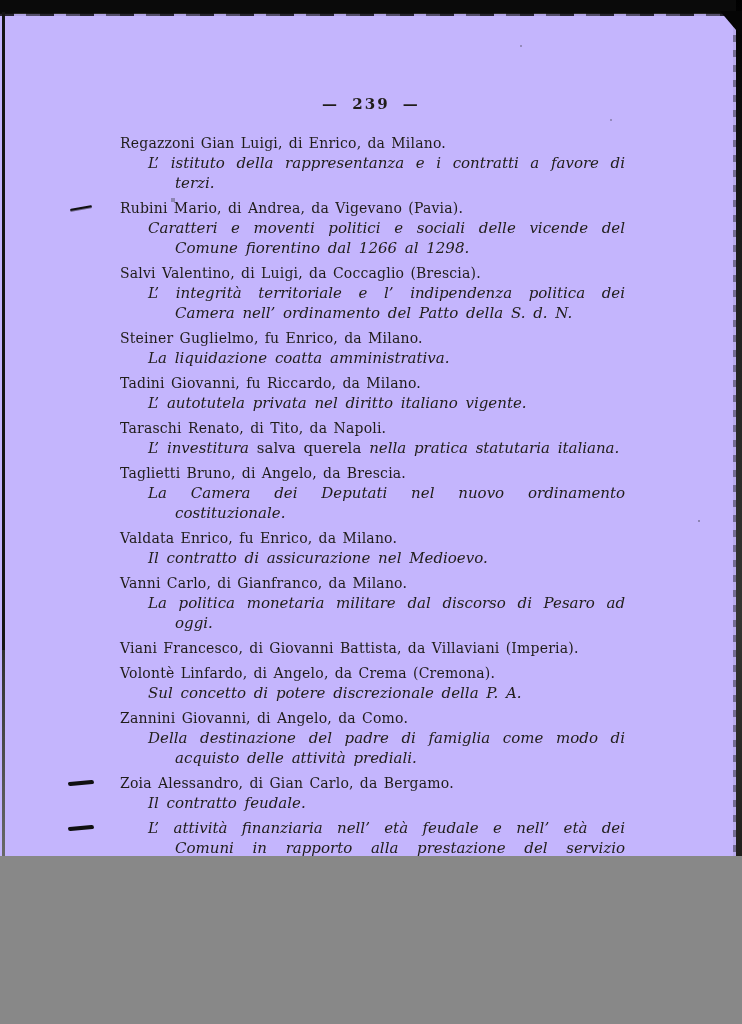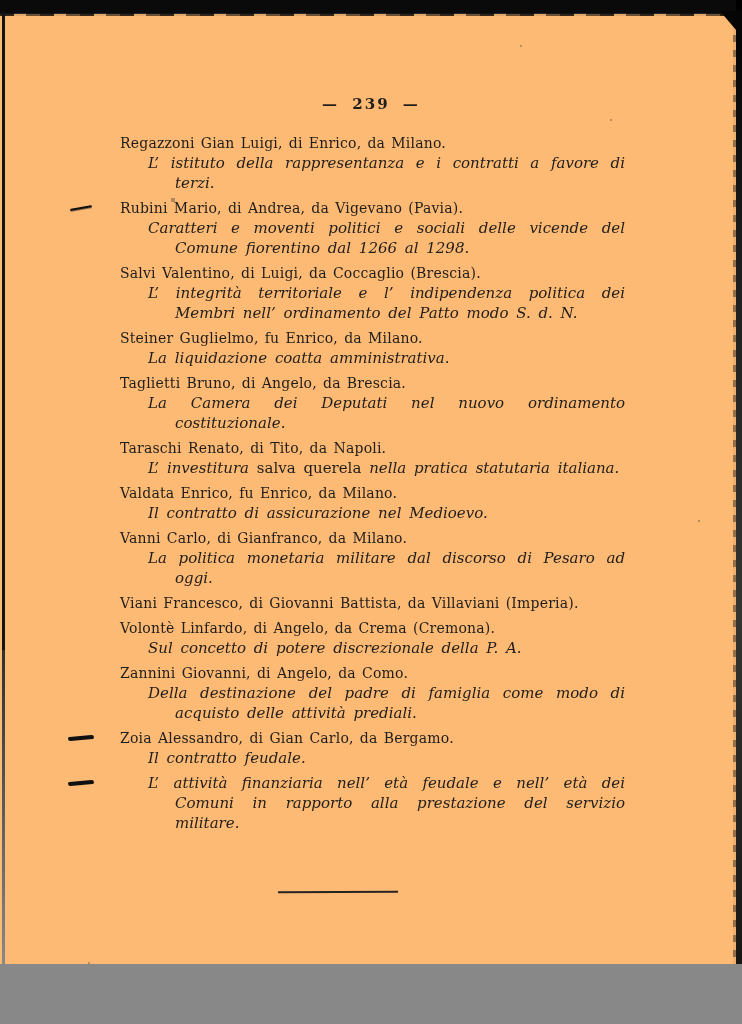--- a/index.html
+++ b/index.html
@@ -1,20 +1,20 @@
 <!DOCTYPE html>
 <html><head>
 <meta charset="utf-8">
 <style>
   html,body { margin:0; padding:0; }
   body { background:#888; }
   .page {
     position:relative;
-    width:742px; height:964px;
-    background:#fdba74;
+    width:742px; height:856px;
+    background:#c4b5fd;
     overflow:hidden;
     font-family:"DejaVu Serif", serif;
     color:#201d1a;
   }
   
   .edge-top {
     position:absolute; top:0; left:0; width:742px; height:13px;
     background:#0a0a0a;
     border-bottom:1px solid #2c2c2c;
   }
@@ -113,33 +113,37 @@
         <div class="name-line">Regazzoni Gian Luigi, di Enrico, da Milano.</div>
         <div class="title-line"><span class="ital">L’ istituto della rappresentanza e i contratti a favore di terzi.</span></div>
       </div>
       <div class="entry">
         <span class="pen-mark thin"></span>
         <div class="name-line">Rubini Mario, di Andrea, da Vigevano (Pavia).</div>
         <div class="title-line"><span class="ital">Caratteri e moventi politici e sociali delle vicende del Comune fiorentino dal 1266 al 1298.</span></div>
       </div>
       <div class="entry">
         <div class="name-line">Salvi Valentino, di Luigi, da Coccaglio (Brescia).</div>
-        <div class="title-line"><span class="ital">L’ integrità territoriale e l’ indipendenza politica dei Membri nell’ ordinamento del Patto modo S. d. N.</span></div>
+        <div class="title-line"><span class="ital">L’ integrità territoriale e l’ indipendenza politica dei Camera nell’ ordinamento del Patto della S. d. N.</span></div>
       </div>
       <div class="entry">
         <div class="name-line">Steiner Guglielmo, fu Enrico, da Milano.</div>
         <div class="title-line"><span class="ital">La liquidazione coatta amministrativa.</span></div>
       </div>
       <div class="entry">
-        <div class="name-line">Taglietti Bruno, di Angelo, da Brescia.</div>
-        <div class="title-line"><span class="ital">La Camera dei Deputati nel nuovo ordinamento costituzionale.</span></div>
+        <div class="name-line">Tadini Giovanni, fu Riccardo, da Milano.</div>
+        <div class="title-line"><span class="ital">L’ autotutela privata nel diritto italiano vigente.</span></div>
       </div>
       <div class="entry">
         <div class="name-line">Taraschi Renato, di Tito, da Napoli.</div>
         <div class="title-line"><span class="ital">L’ investitura </span><span class="roman">salva querela </span><span class="ital">nella pratica statutaria italiana.</span></div>
+      </div>
+      <div class="entry">
+        <div class="name-line">Taglietti Bruno, di Angelo, da Brescia.</div>
+        <div class="title-line"><span class="ital">La Camera dei Deputati nel nuovo ordinamento costituzionale.</span></div>
       </div>
       <div class="entry">
         <div class="name-line">Valdata Enrico, fu Enrico, da Milano.</div>
         <div class="title-line"><span class="ital">Il contratto di assicurazione nel Medioevo.</span></div>
       </div>
       <div class="entry">
         <div class="name-line">Vanni Carlo, di Gianfranco, da Milano.</div>
         <div class="title-line"><span class="ital">La politica monetaria militare dal discorso di Pesaro ad oggi.</span></div>
       </div>
       <div class="entry">

